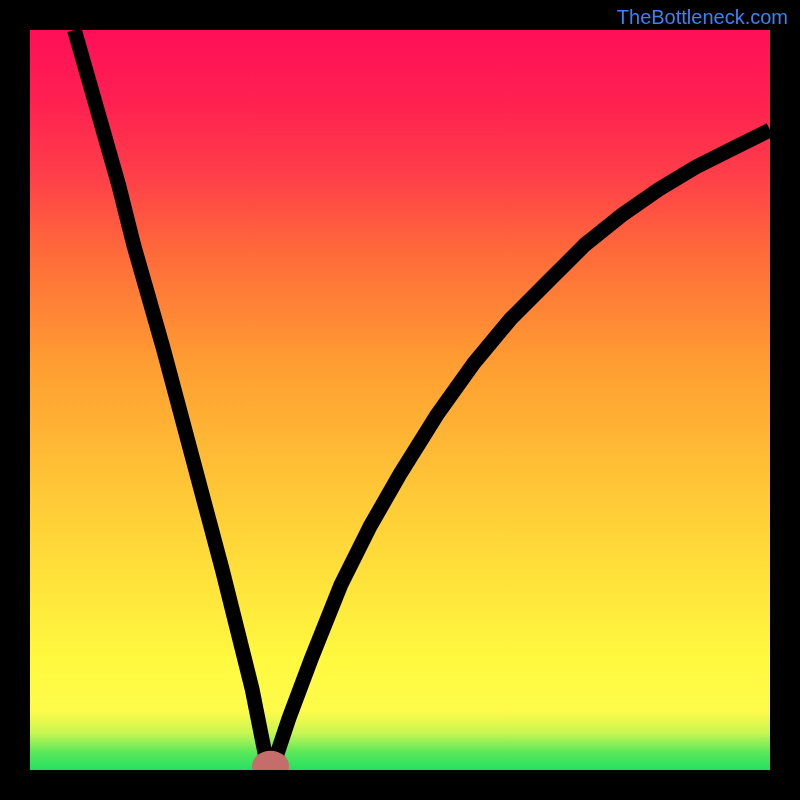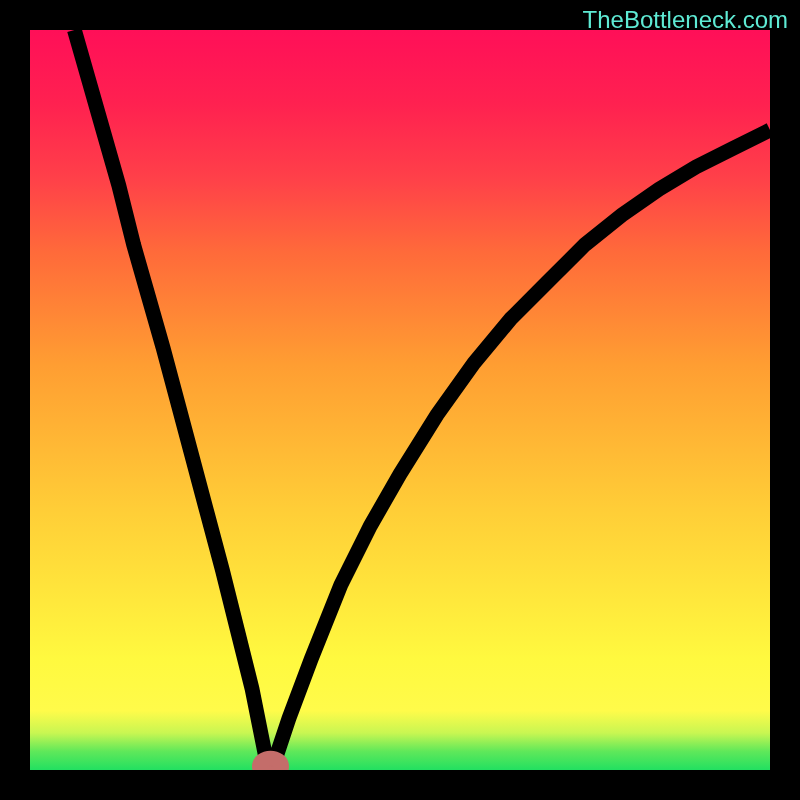--- a/index.html
+++ b/index.html
@@ -53,22 +53,22 @@
   .marker {
     fill: #c46d6a;
     stroke: #c46d6a;
     stroke-width: 2;
   }
   .watermark {
     position: absolute;
     top: 6px;
     right: 12px;
     font-family: Arial, Helvetica, sans-serif;
-    font-size: 24px;
-    color: #5eead4;
+    font-size: 20px;
+    color: #3b82f6;
     letter-spacing: 0px;
     user-select: none;
   }
 </style>
 </head>
 <body>
 
 <div class="outer">
   <div class="watermark">TheBottleneck.com</div>
 

